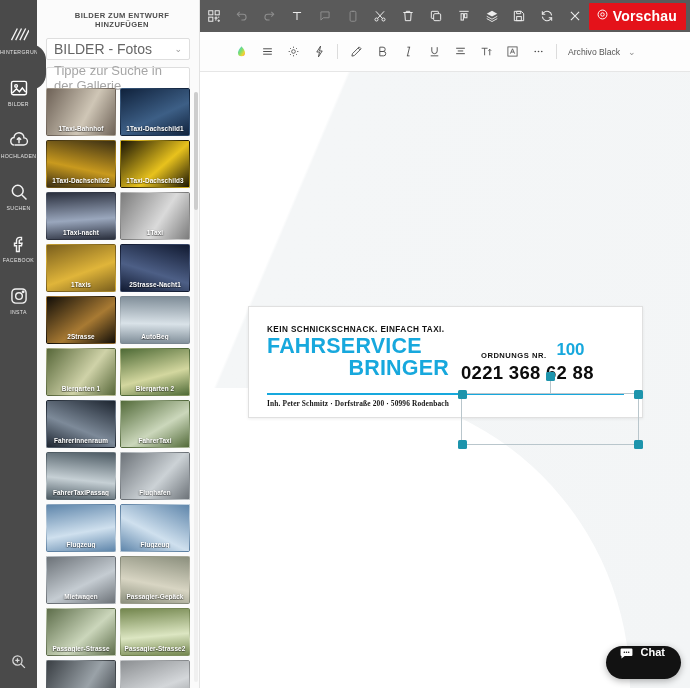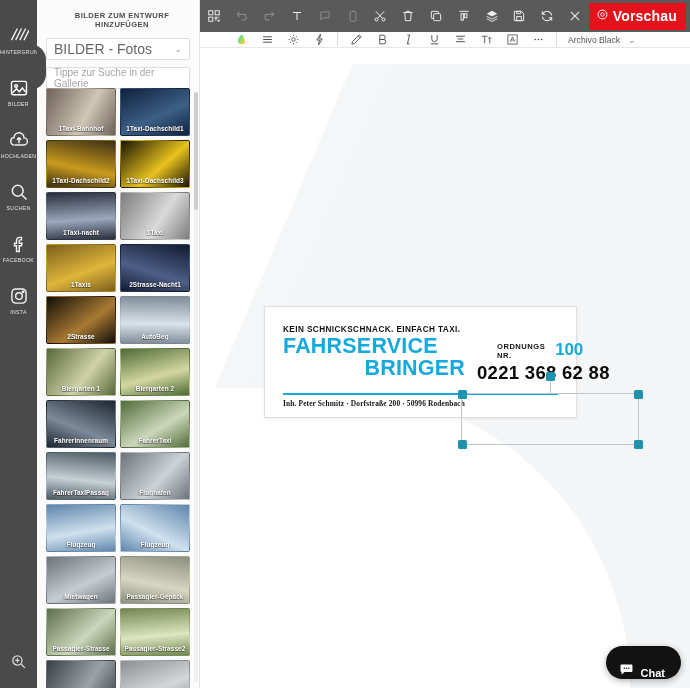--- a/index.html
+++ b/index.html
@@ -53,21 +53,21 @@
     letter-spacing:.42px; text-align:center; padding:11px 6px 9px 14px;
   }
   .sel-box, .search-box {
     margin:0 9px 7px 9px; height:22px; border:1px solid #dedede;
     background:#fff; border-radius:2px; display:flex; align-items:center;
     padding:0 7px; cursor:pointer;
   }
   .sel-box span.lab { font-size:14px; color:#666; flex:1; }
   .sel-box .chev { color:#9a9a9a; font-size:9px; }
   .search-box { cursor:text; }
-  .search-box span { font-size:10px; color:#a6a6a6; }
+  .search-box span { font-size:13px; color:#a6a6a6; }
 
   #grid-wrap {
     position:absolute; left:0; top:88px; right:0; bottom:0;
     overflow:hidden; padding:0 9px;
   }
   #grid {
     display:grid; grid-template-columns:1fr 1fr; gap:4px;
   }
   .thumb {
     position:relative; height:48px; border-radius:2px; overflow:hidden;
@@ -102,21 +102,21 @@
   #tb1-spacer { flex:1; }
   #vorschau {
     height:27px; background:#e4121a; color:#fff; display:flex;
     align-items:center; gap:4px; padding:0 9px 0 7px; cursor:pointer;
     margin-right:4px; border-radius:1px;
   }
   #vorschau svg { width:13px; height:13px; }
   #vorschau span { font-size:14px; font-weight:bold; letter-spacing:.2px; }
 
   #tb2 {
-    position:absolute; left:200px; top:32px; width:490px; height:16px;
+    position:absolute; left:200px; top:32px; width:490px; height:40px;
     background:#fdfdfd; border-bottom:1px solid #e6e6e6;
     display:flex; align-items:center; padding-left:28px; z-index:3;
   }
   .tb2-btn {
     width:26px; height:32px; display:flex; align-items:center;
     justify-content:center; cursor:pointer; color:#4c4c4c;
   }
   .tb2-btn svg { width:13px; height:13px; display:block; }
   .tb2-sep { width:1px; height:15px; background:#dcdcdc; margin:0 5px; }
   #fontsel {
@@ -139,21 +139,21 @@
         #f4f6f7 20.4%, #f3f5f6 100%);
   }
   #canvas-shape::after {
     content:""; position:absolute; left:0; bottom:0;
     width:430px; height:300px; background:#ffffff;
     border-radius:0 300px 0 0;
   }
 
   
   #card {
-    position:absolute; left:64px; top:242px; width:313px; height:112px;
+    position:absolute; left:48px; top:242px; width:395px; height:112px;
     background:#ffffff; border:1px solid #e0e0e0;
     box-shadow:0 1px 3px rgba(0,0,0,.07);
   }
   #tagline {
     position:absolute; left:18px; top:18px;
     font-size:8.2px; font-weight:bold; color:#111;
     letter-spacing:.42px; white-space:nowrap;
   }
   #brand {
     position:absolute; left:18px; top:28px; width:182px;
@@ -201,21 +201,21 @@
   }
   #rot-h {
     position:absolute; left:50%; top:-22px; margin-left:-4.5px;
     width:9px; height:9px; background:#1d94ac; border-radius:1.5px;
   }
 
   
   #chat {
     position:absolute; right:9px; bottom:9px; height:33px;
     background:#121212; border-radius:17px; display:flex;
-    align-items:flex-end; gap:7px; padding:0 16px 0 13px; cursor:pointer;
+    align-items:flex-start; gap:7px; padding:0 16px 0 13px; cursor:pointer;
     z-index:10; box-shadow:0 2px 7px rgba(0,0,0,.3);
   }
   #chat svg { width:15px; height:15px; color:#fff; }
   #chat span { color:#fff; font-size:11px; font-weight:bold; }
 </style>
 </head>
 <body>
 
 <div id="rail">
 

